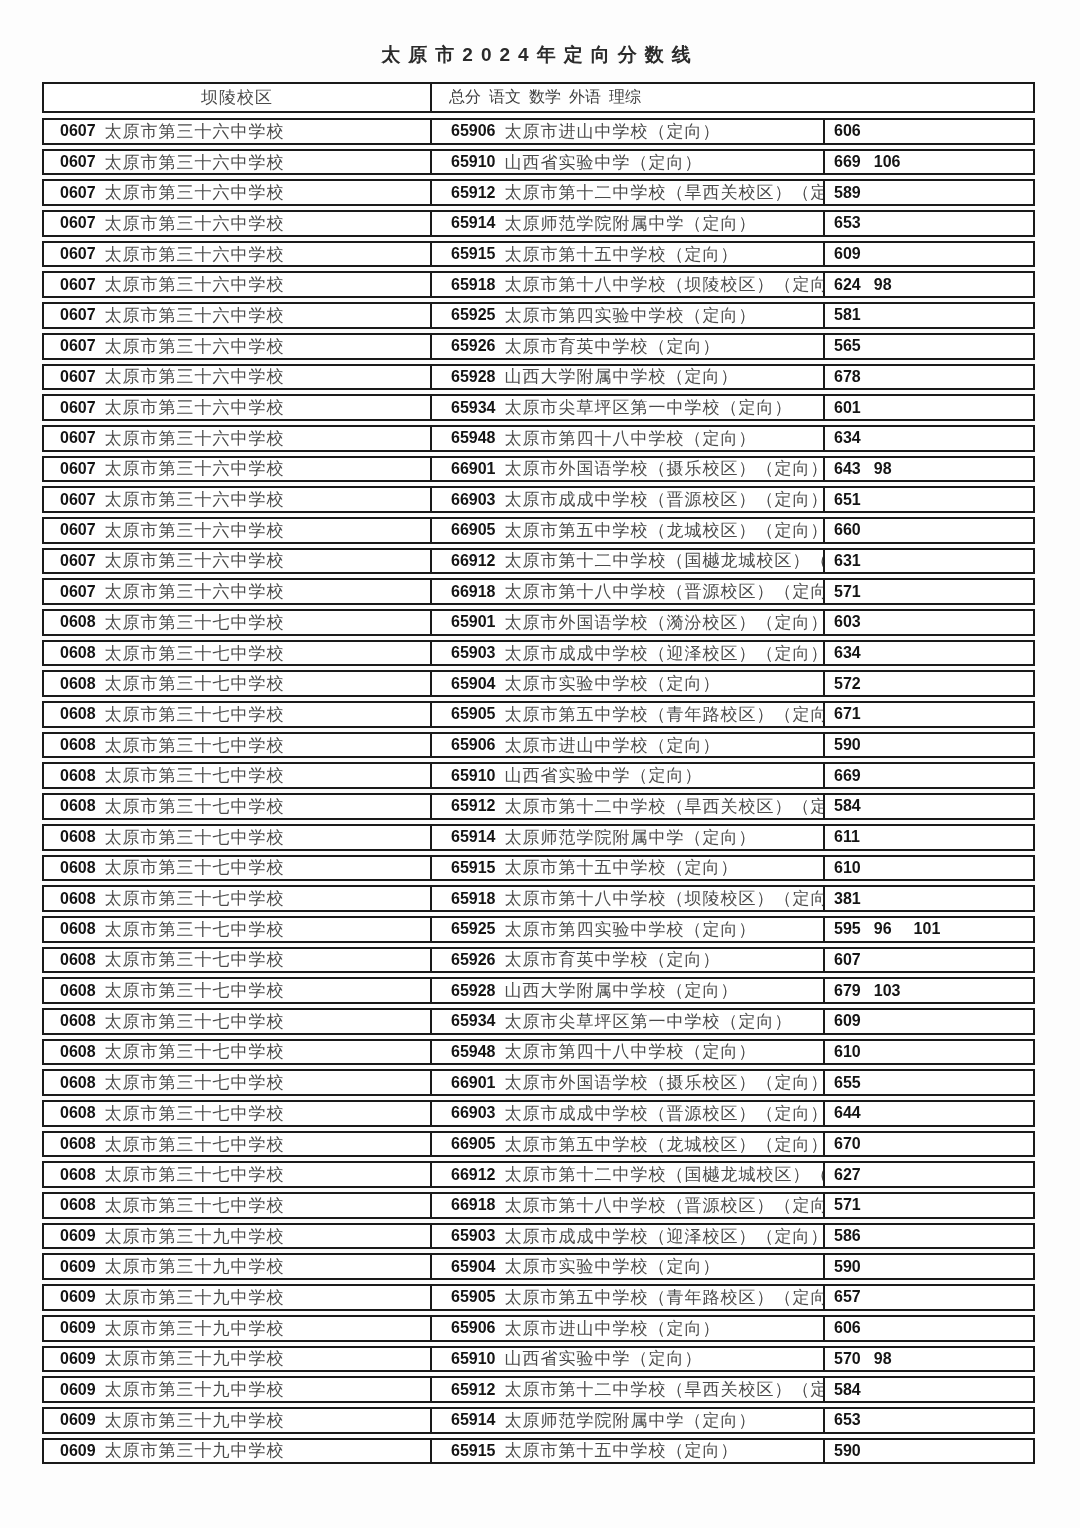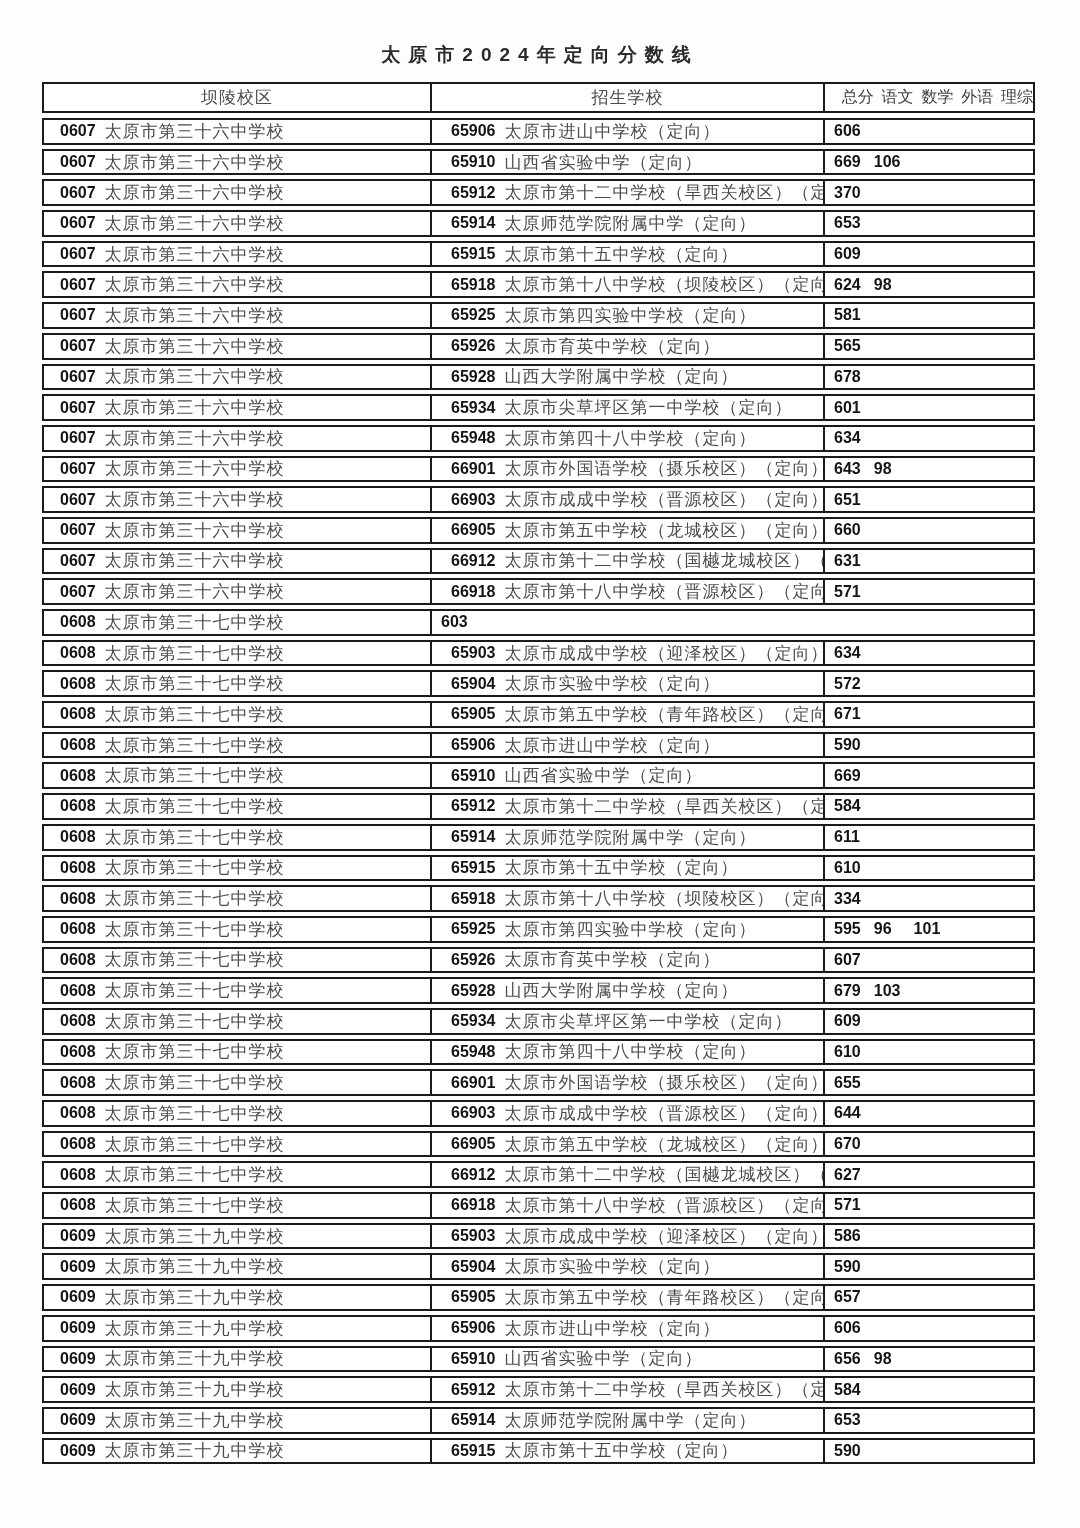--- a/index.html
+++ b/index.html
@@ -80,23 +80,20 @@
 <div class="page">
 
   <div class="title">太原市2024年定向分数线</div>
 
   <div class="table">
 
     <div class="rowbox hrow">
       <div class="cell c1 hcell">
         <span class="cn">坝陵校区</span>
       </div>
-      <div class="cell c2 hcell">
-        <span class="cn">招生学校</span>
-      </div>
       <div class="cell c3 hc3">
         <span class="hscol">总分</span>
         <span class="hscol">语文</span>
         <span class="hscol">数学</span>
         <span class="hscol">外语</span>
         <span class="hscol">理综</span>
       </div>
     </div>
 
     <div id="rows">
@@ -137,21 +134,21 @@
         <div class="rowbox row">
     <div class="cell c1">
       <span class="num">0607</span>
       <span class="cn">太原市第三十六中学校</span>
     </div>
     <div class="cell c2">
       <span class="num">65912</span>
       <span class="cn">太原市第十二中学校（旱西关校区）（定向）</span>
     </div>
     <div class="cell c3">
-      <span class="scol">370</span>
+      <span class="scol">589</span>
       <span class="scol"></span>
       <span class="scol"></span>
       <span class="scol"></span>
       <span class="scol"></span>
     </div>
   </div>
         <div class="rowbox row">
     <div class="cell c1">
       <span class="num">0607</span>
       <span class="cn">太原市第三十六中学校</span>
@@ -370,20 +367,24 @@
       <span class="scol"></span>
       <span class="scol"></span>
       <span class="scol"></span>
     </div>
   </div>
         <div class="rowbox row">
     <div class="cell c1">
       <span class="num">0608</span>
       <span class="cn">太原市第三十七中学校</span>
     </div>
+    <div class="cell c2">
+      <span class="num">65901</span>
+      <span class="cn">太原市外国语学校（漪汾校区）（定向）</span>
+    </div>
     <div class="cell c3">
       <span class="scol">603</span>
       <span class="scol"></span>
       <span class="scol"></span>
       <span class="scol"></span>
       <span class="scol"></span>
     </div>
   </div>
         <div class="rowbox row">
     <div class="cell c1">
@@ -524,21 +525,21 @@
         <div class="rowbox row">
     <div class="cell c1">
       <span class="num">0608</span>
       <span class="cn">太原市第三十七中学校</span>
     </div>
     <div class="cell c2">
       <span class="num">65918</span>
       <span class="cn">太原市第十八中学校（坝陵校区）（定向）</span>
     </div>
     <div class="cell c3">
-      <span class="scol">334</span>
+      <span class="scol">381</span>
       <span class="scol"></span>
       <span class="scol"></span>
       <span class="scol"></span>
       <span class="scol"></span>
     </div>
   </div>
         <div class="rowbox row">
     <div class="cell c1">
       <span class="num">0608</span>
       <span class="cn">太原市第三十七中学校</span>
@@ -779,21 +780,21 @@
         <div class="rowbox row">
     <div class="cell c1">
       <span class="num">0609</span>
       <span class="cn">太原市第三十九中学校</span>
     </div>
     <div class="cell c2">
       <span class="num">65910</span>
       <span class="cn">山西省实验中学（定向）</span>
     </div>
     <div class="cell c3">
-      <span class="scol">656</span>
+      <span class="scol">570</span>
       <span class="scol">98</span>
       <span class="scol"></span>
       <span class="scol"></span>
       <span class="scol"></span>
     </div>
   </div>
         <div class="rowbox row">
     <div class="cell c1">
       <span class="num">0609</span>
       <span class="cn">太原市第三十九中学校</span>

